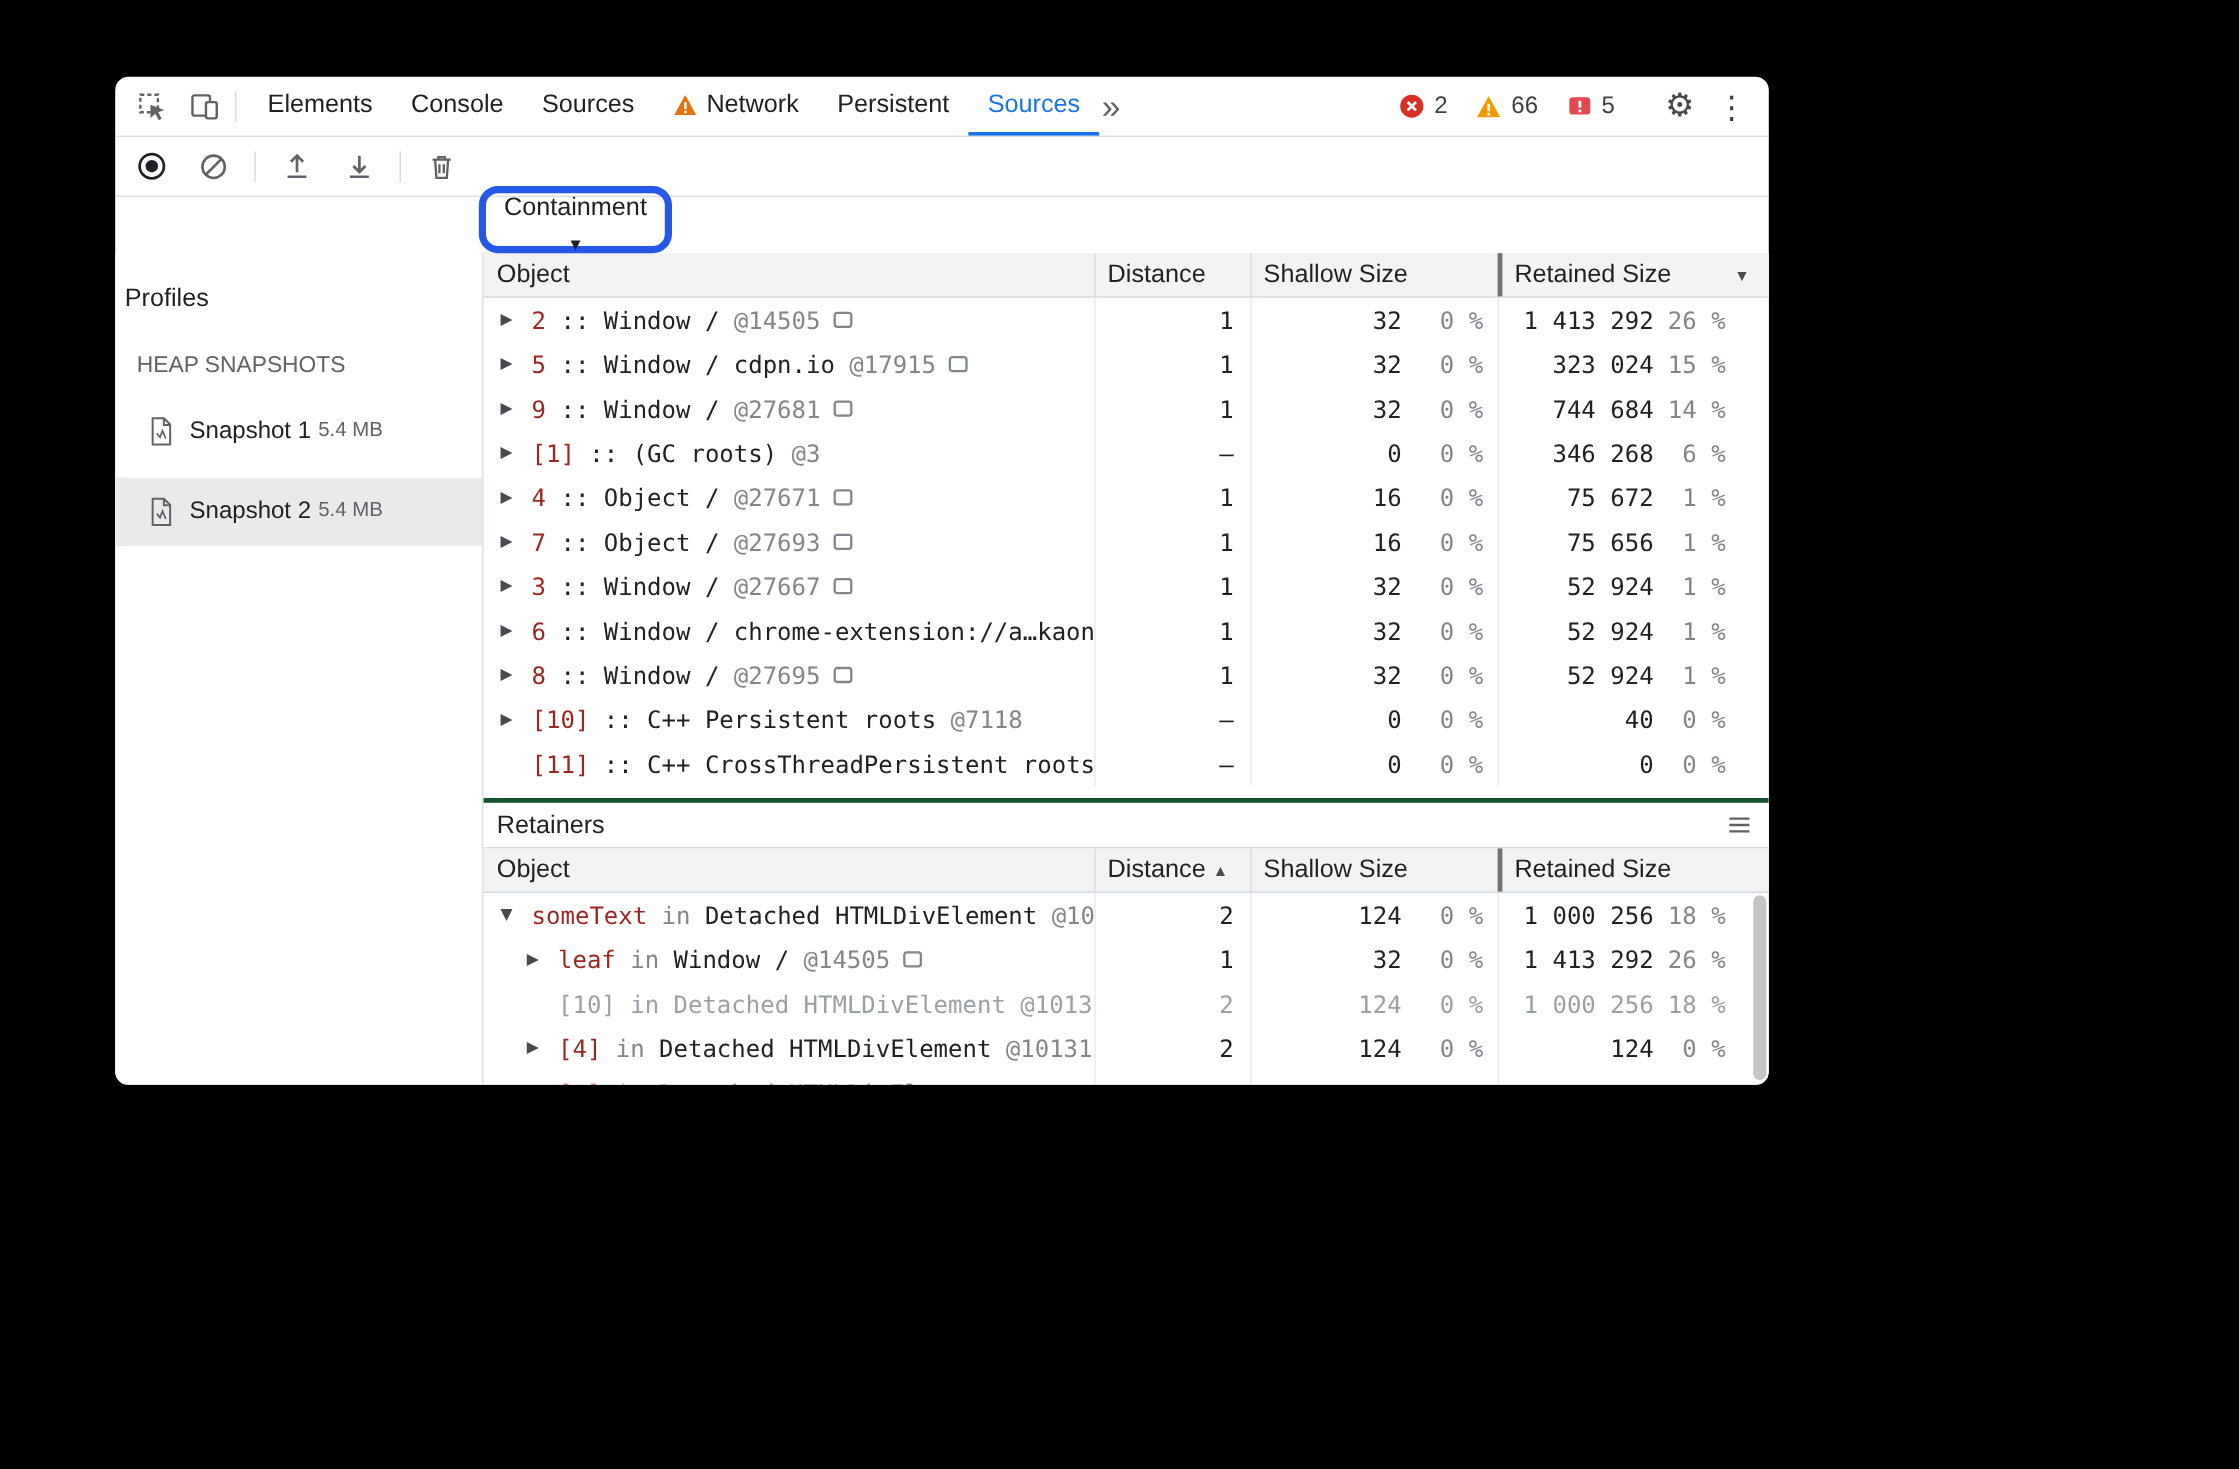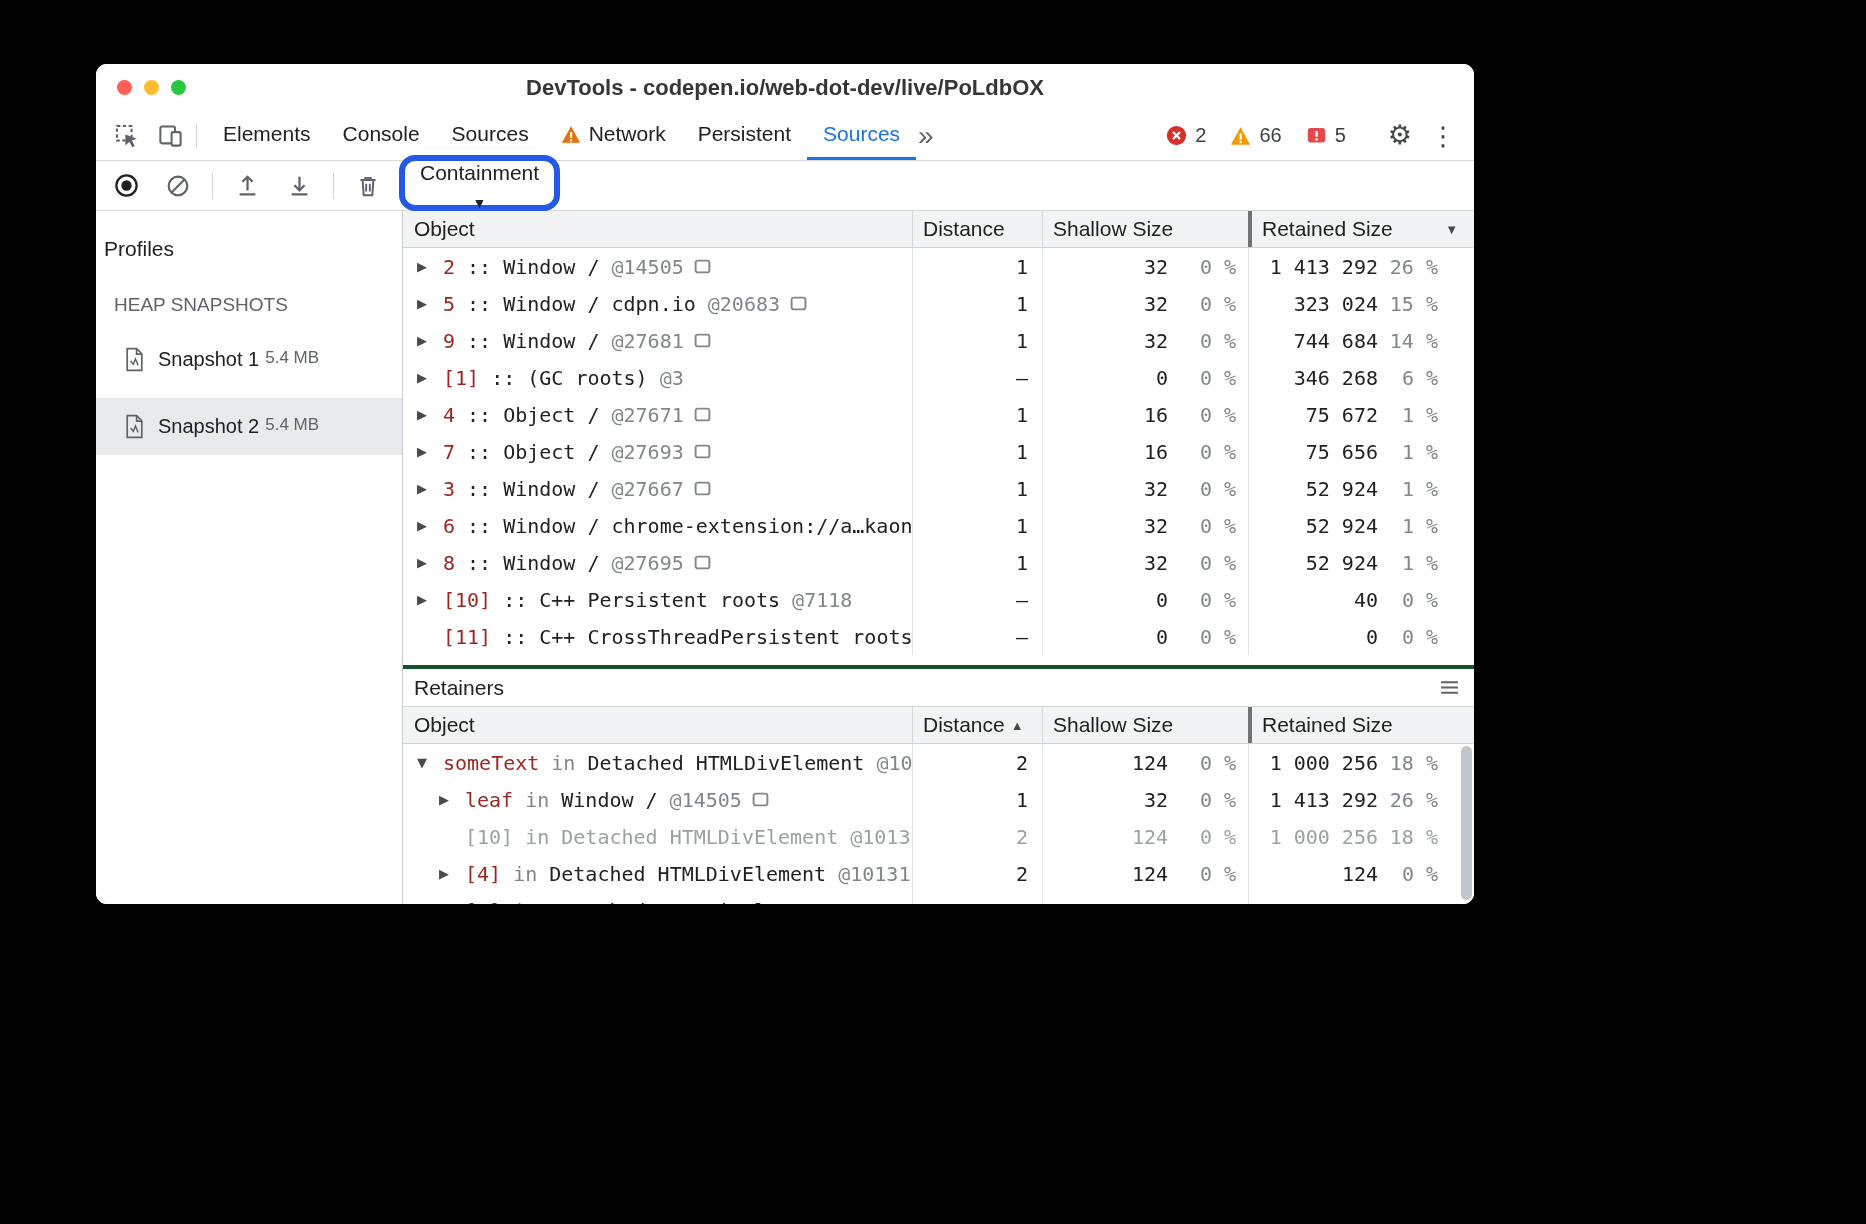--- a/index.html
+++ b/index.html
@@ -95,28 +95,20 @@
   #retainer-rows{height:160px;overflow:hidden;}
 
   .vscrollbar{position:absolute;right:2px;top:535px;width:11px;height:158px;}
   .vthumb{width:11px;height:154px;border-radius:6px;background:#c3c7ca;}
 </style>
 </head>
 <body>
 
 <div class="window">
 
-  <div class="titlebar">
-    <span class="traffic">
-      <span class="light red"></span>
-      <span class="light yellow"></span>
-      <span class="light green"></span>
-    </span>
-    <span class="title">DevTools - codepen.io/web-dot-dev/live/PoLdbOX</span>
-  </div>
 
   <div class="tabbar">
     <button class="iconbtn">
       <svg viewBox="0 0 24 24" width="27" height="27">
         <path fill="none" stroke="currentColor" stroke-width="1.8" stroke-dasharray="3 2.2" d="M3.5 3.5 h13 v13 h-13 z"></path>
         <path fill="currentColor" d="M11 11 l10.2 3.9 -4.4 1.6 2.5 4.8 -2.2 1.1 -2.5 -4.9 -3.6 3.3 z"></path>
       </svg>
     </button>
     <button class="iconbtn">
       <svg viewBox="0 0 24 24" width="27" height="27">
@@ -303,21 +295,21 @@
     </div>
   </div>
           <div class="hrow">
     <div class="c-obj">
       <span class="expander">▶</span>
       <span class="edge">5</span>
       <span class="sep">::</span>
 
       <span class="oname">Window /</span>
       <span class="ourl">cdpn.io</span>
-      <span class="oid">@20683</span>
+      <span class="oid">@17915</span>
       <svg class="frame-icon" viewBox="0 0 16 14" width="17" height="15">
         <rect x="1.5" y="1.5" width="13" height="11" rx="2" fill="none" stroke="currentColor" stroke-width="1.8"></rect>
       </svg>
     </div>
     <div class="c-dist">1</div>
     <div class="c-shallow">
       <span class="num">32</span>
       <span class="pct">0 %</span>
     </div>
     <div class="c-retained">

